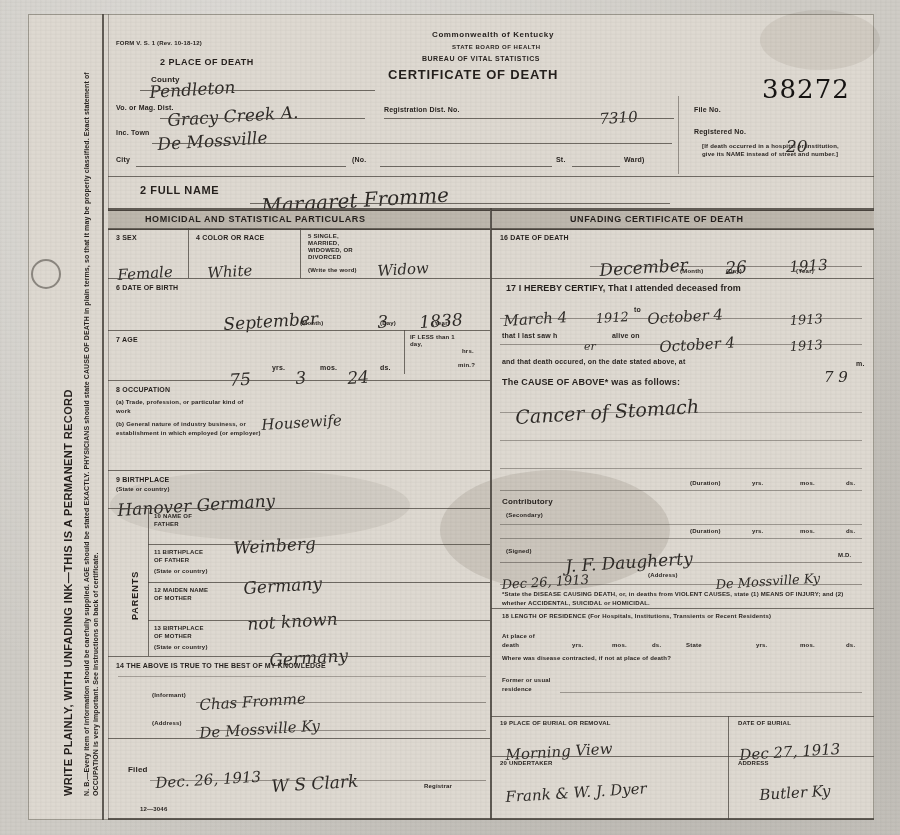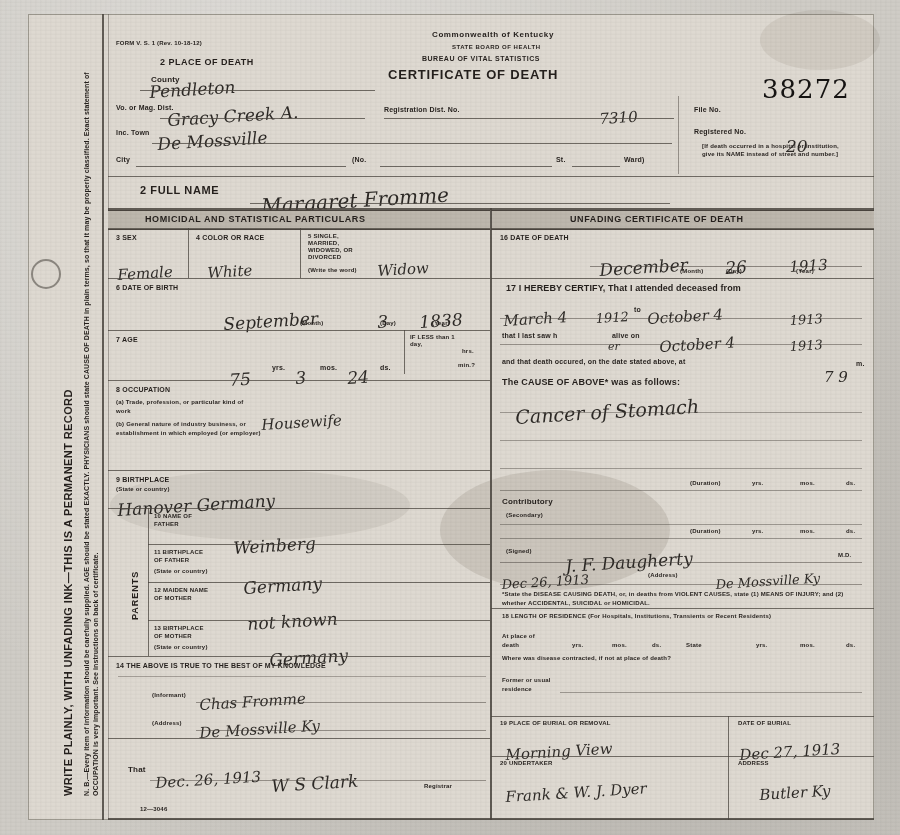--- a/index.html
+++ b/index.html
@@ -284,21 +284,21 @@
   <div class="p xs" style="left:116px;top:662px;letter-spacing:.2px;">14 THE ABOVE IS TRUE TO THE BEST OF MY KNOWLEDGE</div>
   <div class="line" style="left:118px;top:676px;width:368px;opacity:.4;"></div>
   <div class="p tiny" style="left:152px;top:692px;">(Informant)</div>
   <div class="h h2 slant" style="left:200px;top:698px;">Chas Fromme</div>
   <div class="line" style="left:196px;top:702px;width:290px;opacity:.5;"></div>
   <div class="p tiny" style="left:152px;top:720px;">(Address)</div>
   <div class="h h2 slant" style="left:200px;top:726px;">De Mossville Ky</div>
   <div class="line" style="left:196px;top:730px;width:290px;opacity:.5;"></div>
 
   <div class="line" style="left:108px;top:738px;width:382px;"></div>
-  <div class="p sm" style="left:128px;top:766px;">That</div>
+  <div class="p sm" style="left:128px;top:766px;">Filed</div>
   <div class="h h2 slant" style="left:156px;top:776px;">Dec. 26, 1913</div>
   <div class="h h1 slant" style="left:272px;top:778px;">W S Clark</div>
   <div class="line" style="left:150px;top:780px;width:336px;opacity:.5;"></div>
   <div class="p tiny" style="left:424px;top:783px;">Registrar</div>
   <div class="p tiny" style="left:140px;top:806px;">12—3046</div>
 
   <div class="line" style="left:491px;top:228px;width:383px;"></div>
   <div class="p xs" style="left:500px;top:234px;">16 DATE OF DEATH</div>
   <div class="h h1 slant" style="left:600px;top:262px;">December</div>
   <div class="h h1 slant" style="left:726px;top:260px;">26</div>
@@ -311,21 +311,21 @@
   <div class="line" style="left:491px;top:278px;width:383px;"></div>
   <div class="p md" style="left:506px;top:284px;letter-spacing:.1px;">17 I HEREBY CERTIFY, That I attended deceased from</div>
   <div class="h h2 slant" style="left:504px;top:314px;">March 4</div>
   <div class="h h3 slant" style="left:596px;top:312px;">1912</div>
   <div class="p xs" style="left:634px;top:306px;">to</div>
   <div class="h h2 slant" style="left:648px;top:312px;">October 4</div>
   <div class="h h3 slant" style="left:790px;top:314px;">1913</div>
   <div class="line" style="left:500px;top:318px;width:362px;opacity:.5;"></div>
 
   <div class="p xs" style="left:502px;top:332px;">that I last saw h</div>
-  <div class="h h4" style="left:608px;top:341px;">er</div>
+  <div class="h h4" style="left:584px;top:341px;">er</div>
   <div class="p xs" style="left:612px;top:332px;">alive on</div>
   <div class="h h2 slant" style="left:660px;top:340px;">October 4</div>
   <div class="h h3 slant" style="left:790px;top:340px;">1913</div>
   <div class="line" style="left:500px;top:344px;width:362px;opacity:.5;"></div>
 
   <div class="p xs" style="left:502px;top:358px;">and that death occured, on the date stated above, at</div>
   <div class="h h2" style="left:824px;top:370px;">7 9</div>
   <div class="p xs" style="left:856px;top:360px;">m.</div>
 
   <div class="p md" style="left:502px;top:378px;">The CAUSE OF ABOVE* was as follows:</div>

